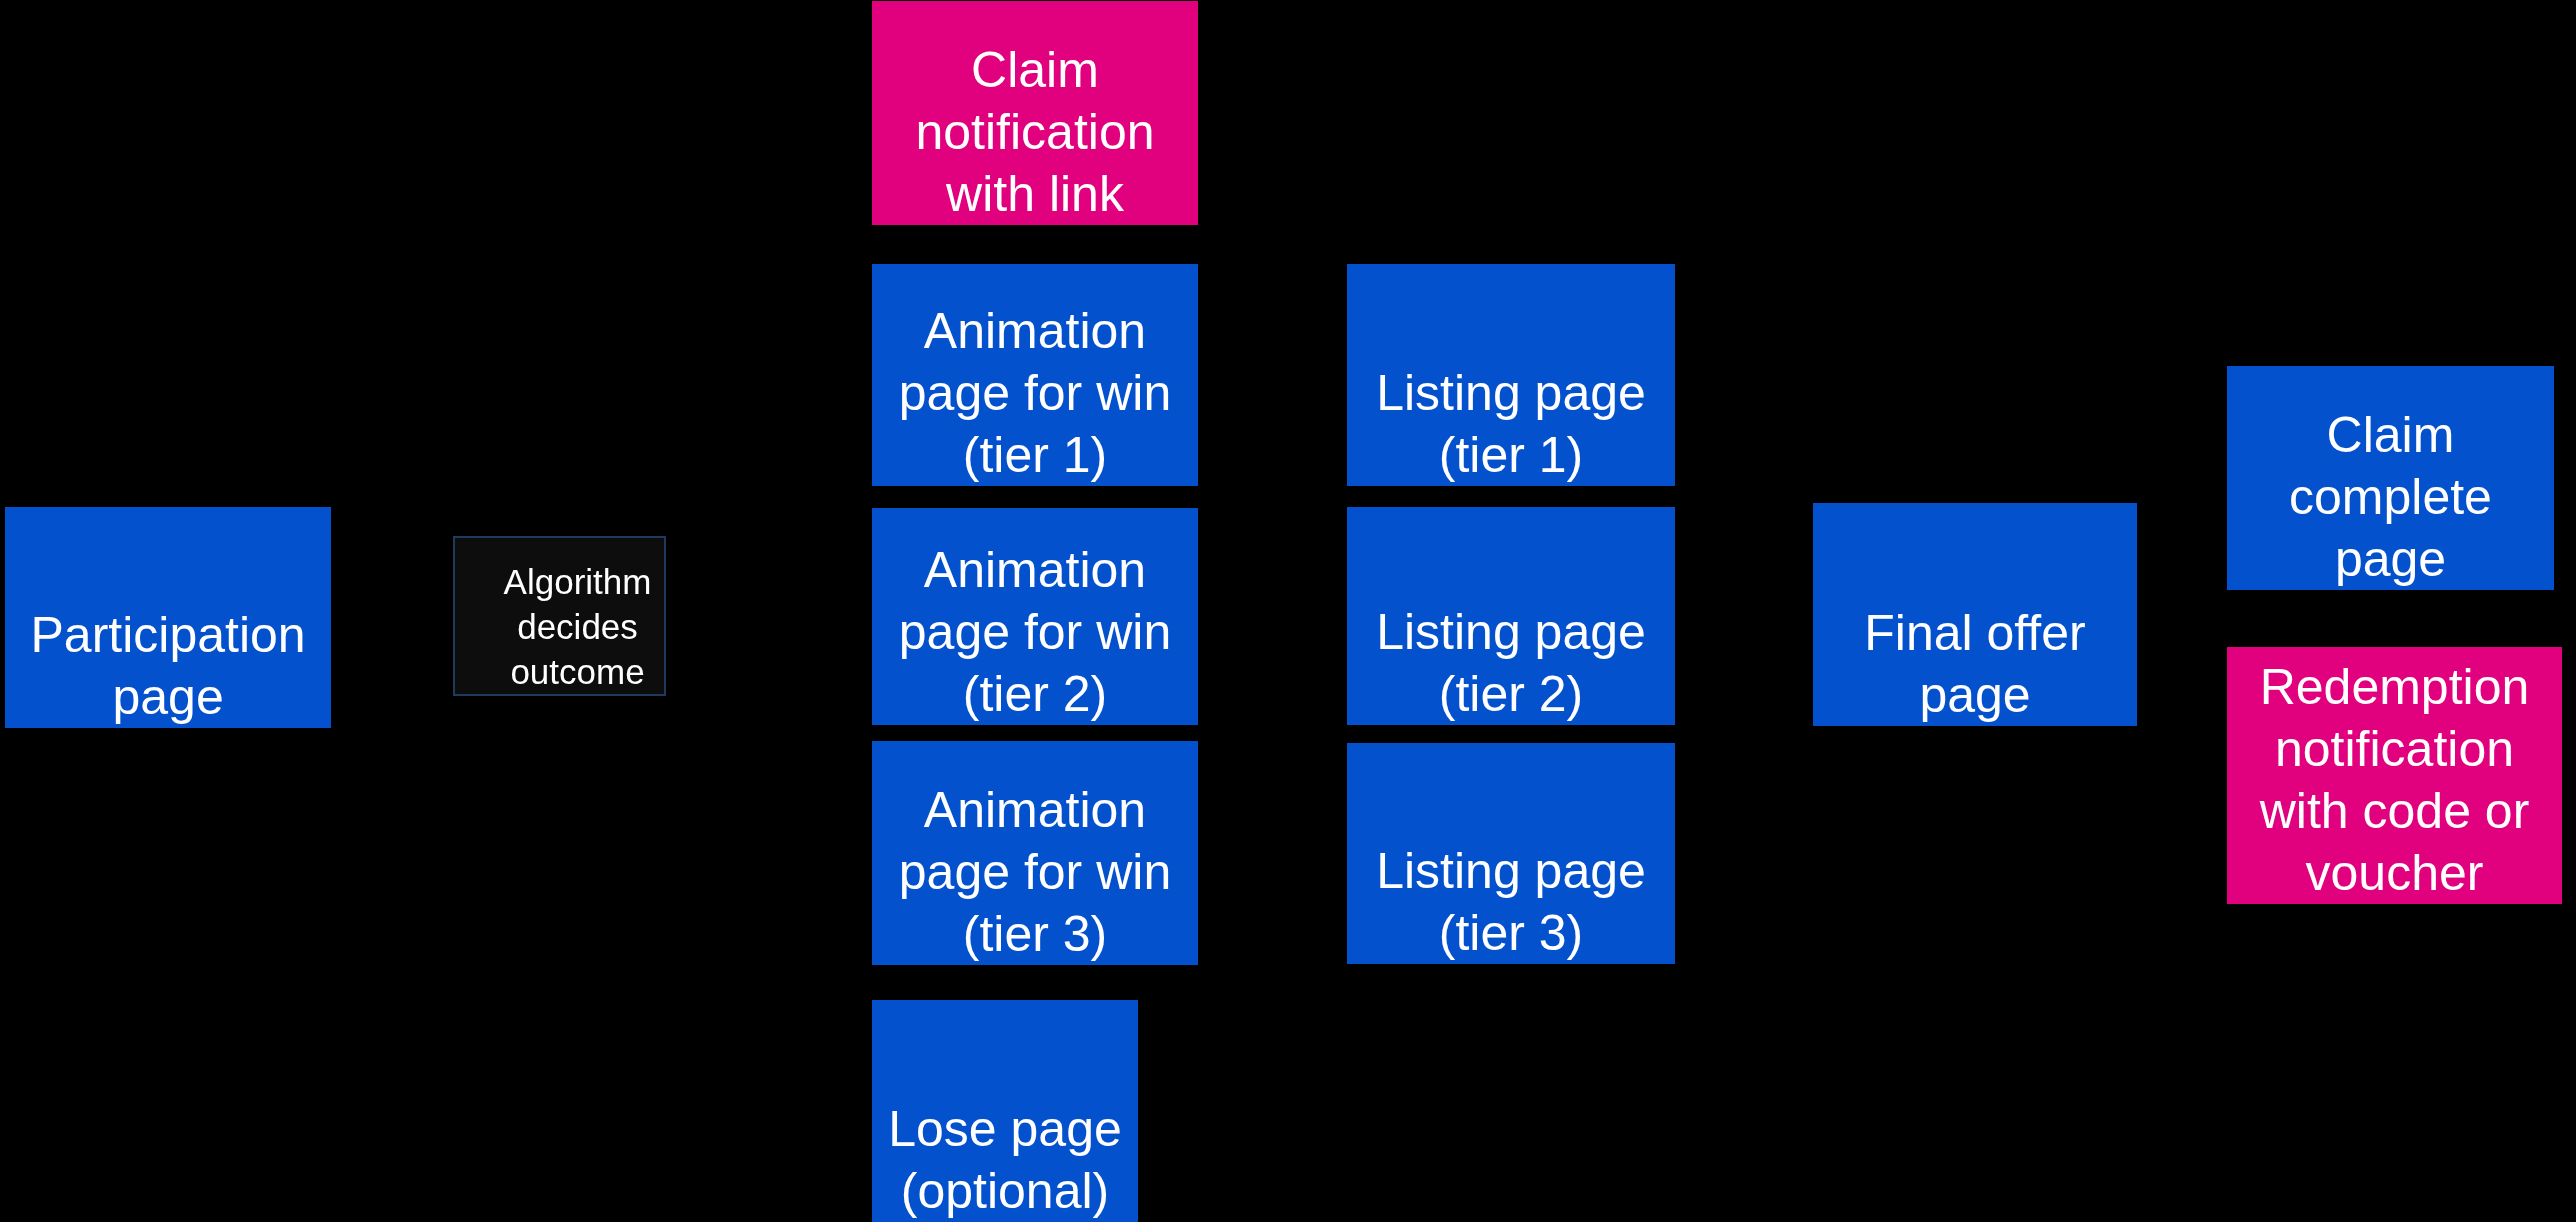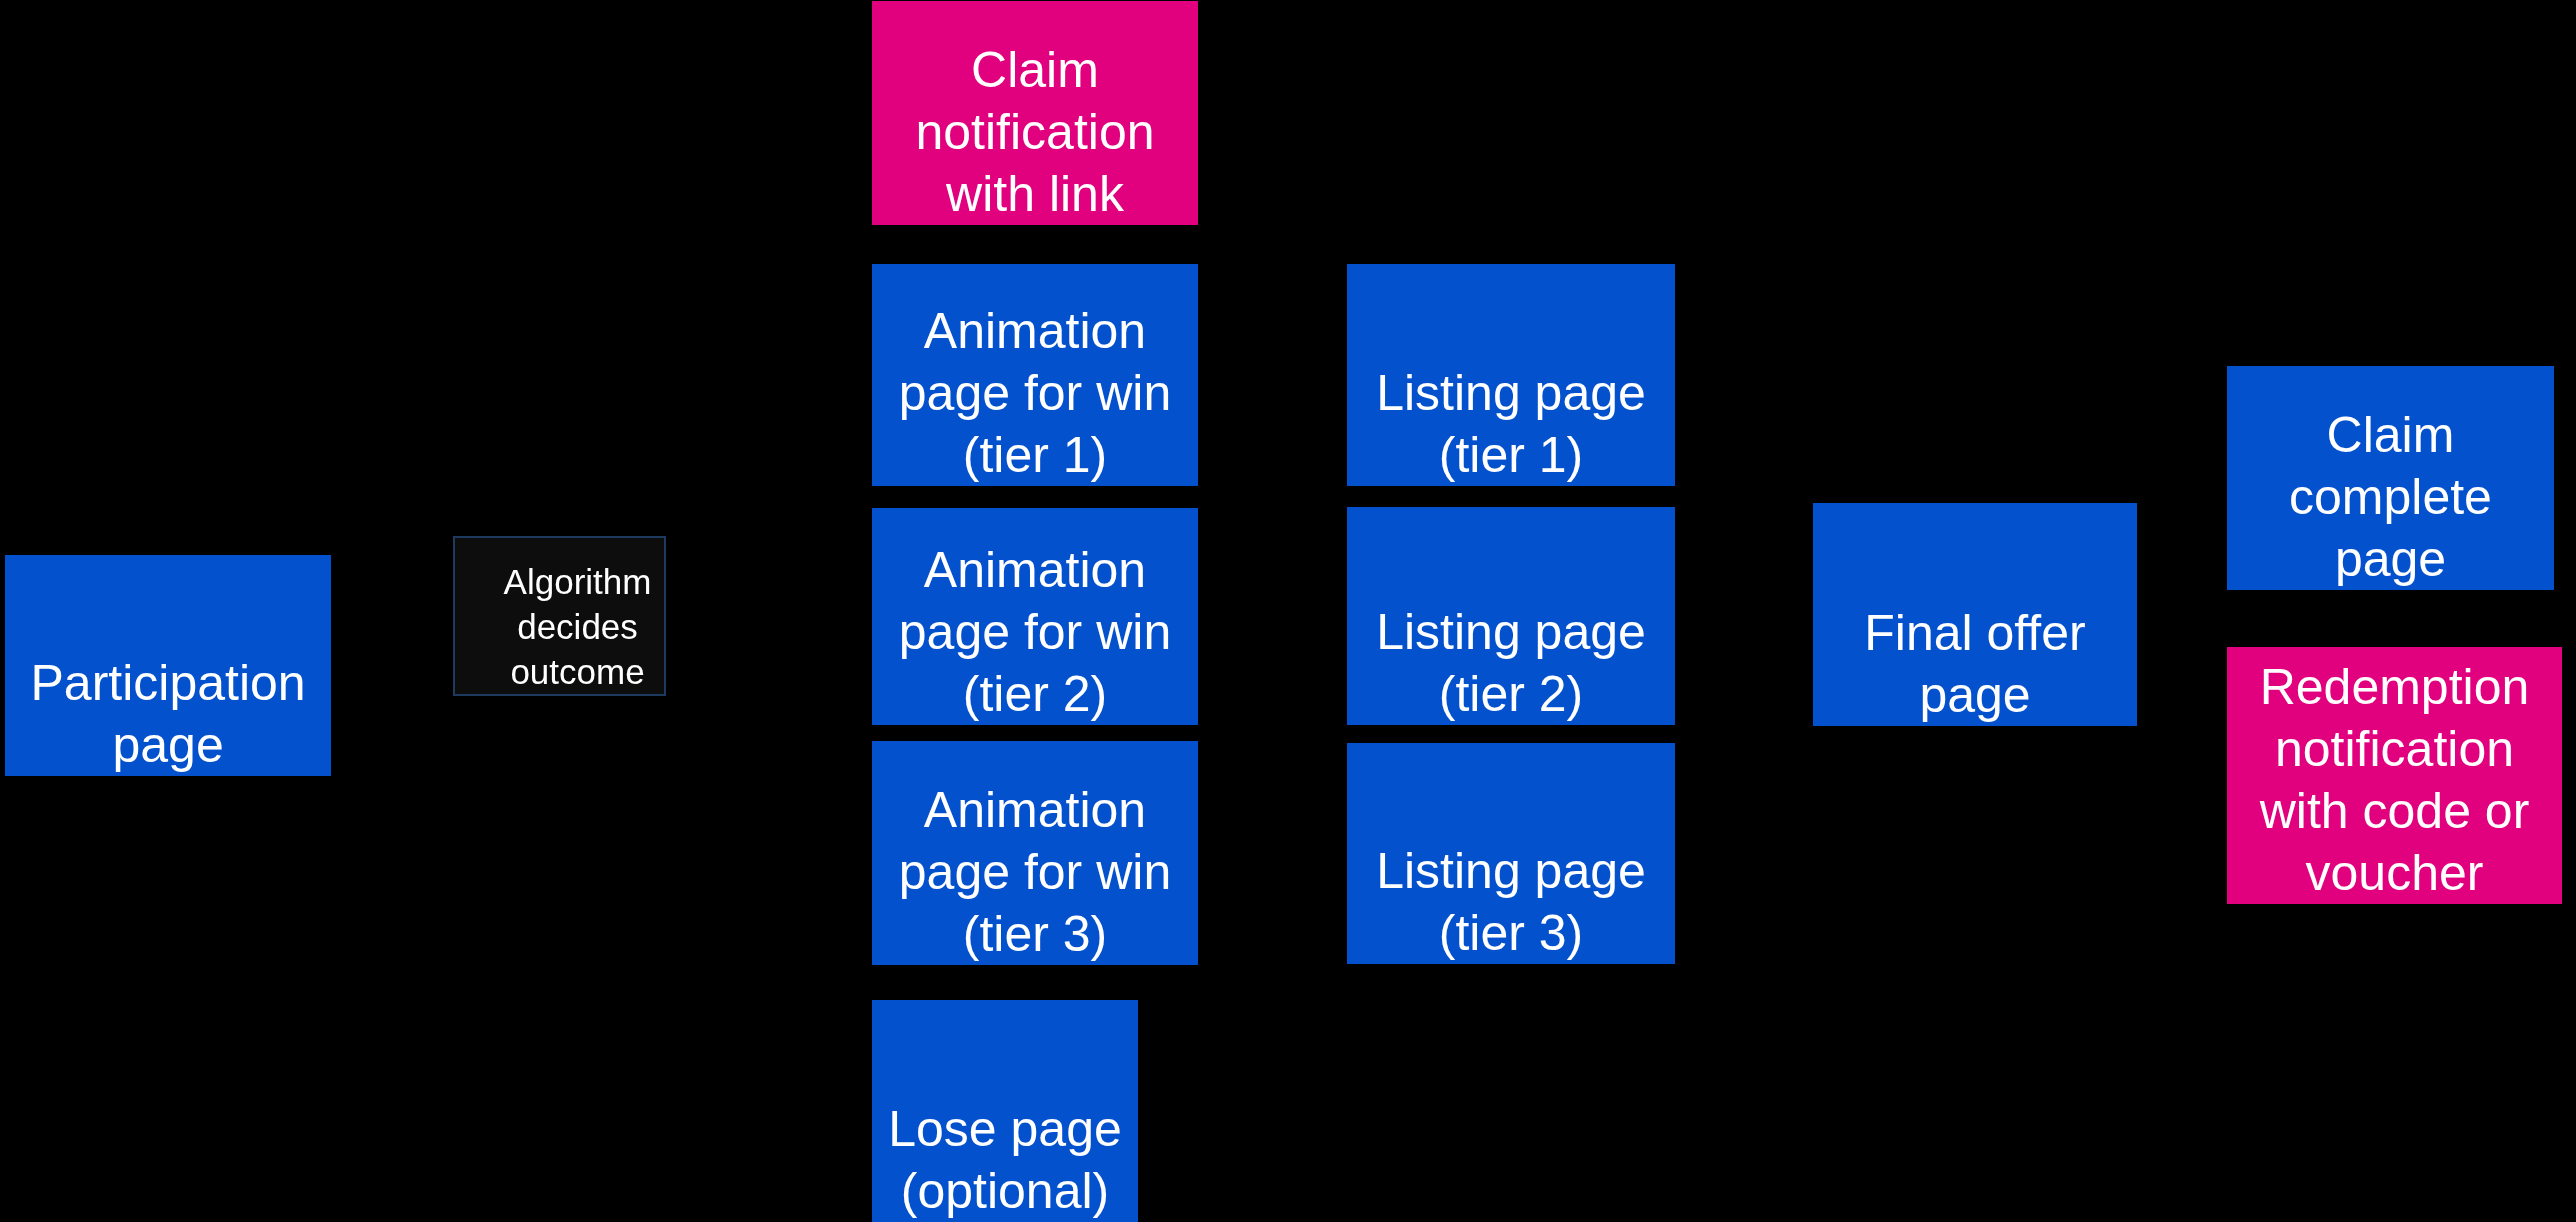--- a/index.html
+++ b/index.html
@@ -51,21 +51,21 @@
   .node.condition .label {
     font-size: 35px;
     line-height: 45px;
     margin-left: 36px;
   }
 </style>
 </head>
 <body>
 
 <div id="diagram">
-    <div class="node page" style="left: 5.1px; top: 507px; width: 326px; height: 221px; margin-top: 48px;">
+    <div class="node page" style="left: 5.1px; top: 507px; width: 326px; height: 221px;">
     <span class="label">Participation
 page</span>
   </div>
     <div class="node condition" style="left: 453px; top: 536px; width: 213px; height: 160px;">
     <span class="label">Algorithm
 decides
 outcome</span>
   </div>
     <div class="node notification" style="left: 872px; top: 1.3px; width: 326px; height: 224px;">
     <span class="label">Claim

